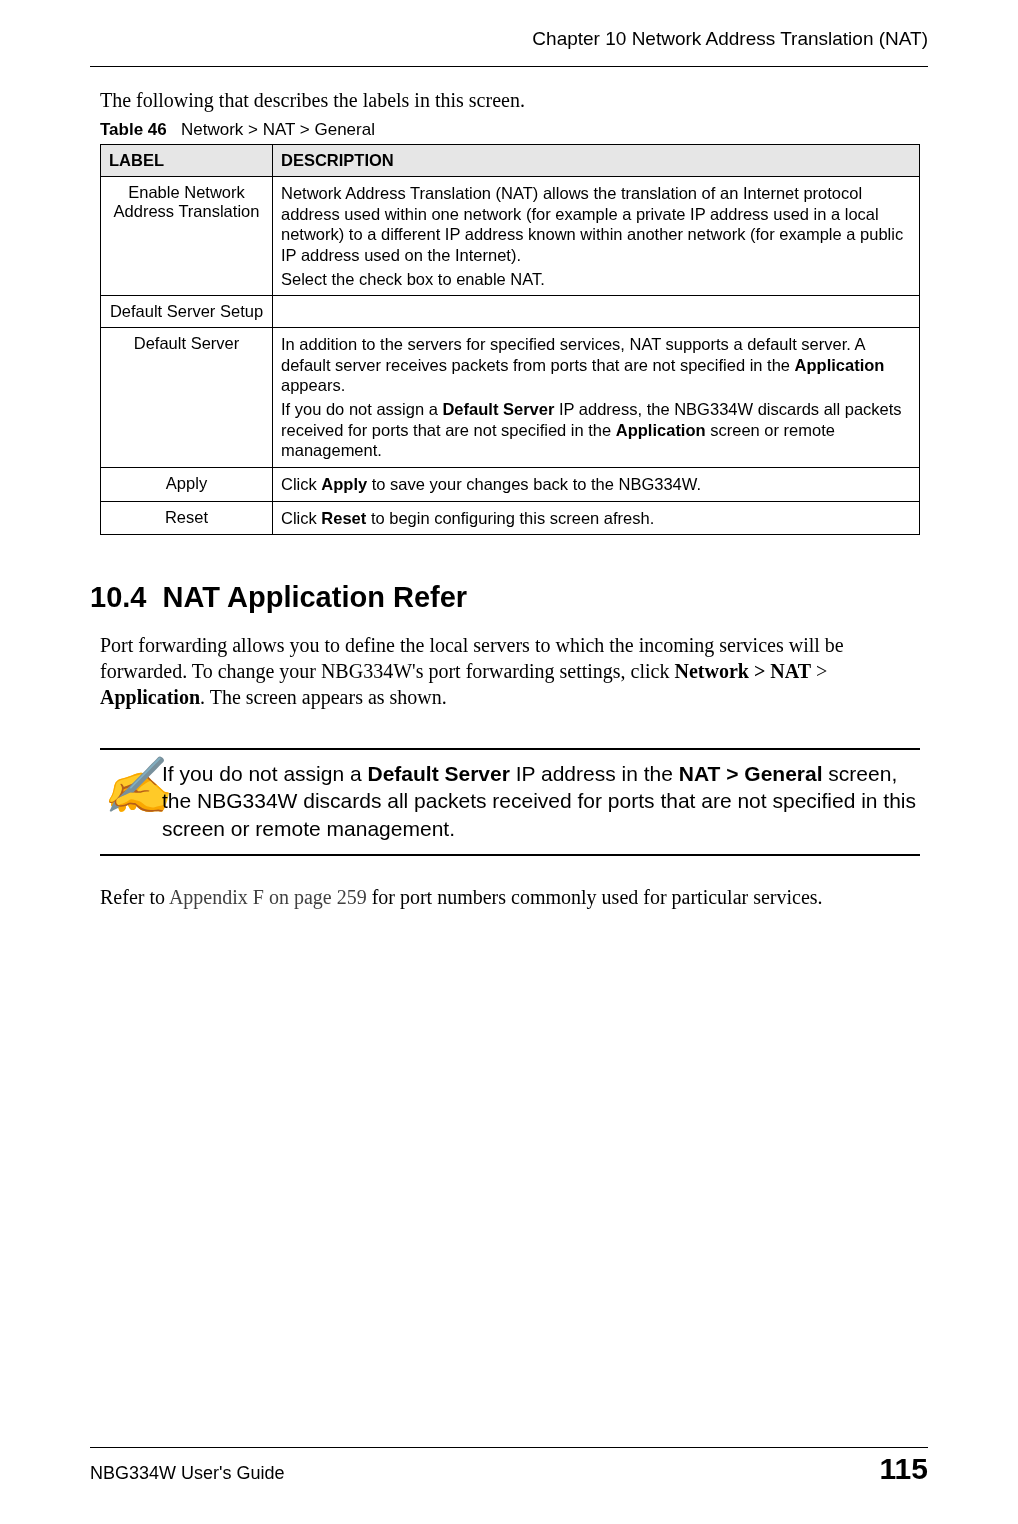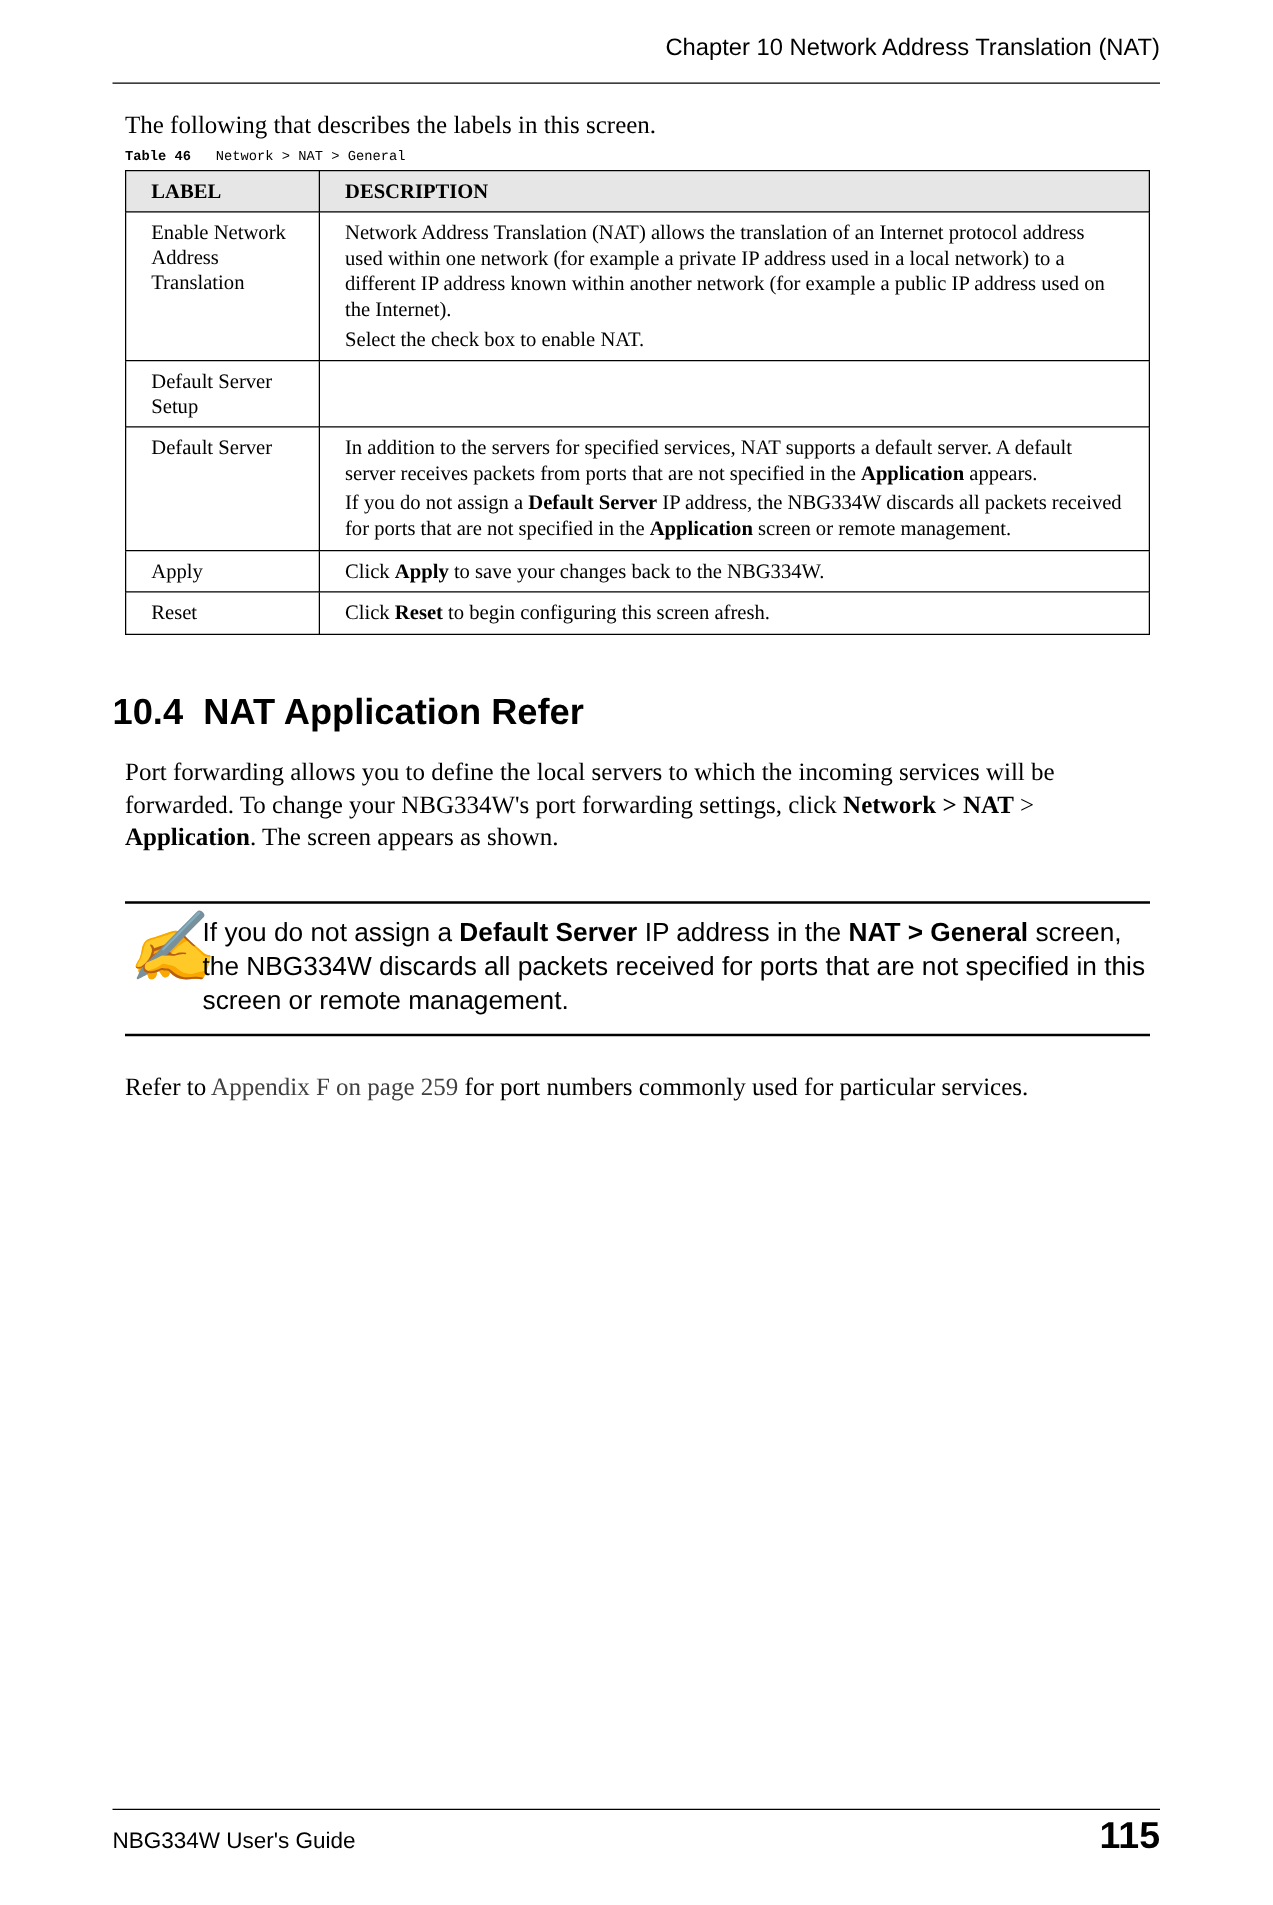--- a/index.html
+++ b/index.html
@@ -27,44 +27,43 @@
   .header-rule {
     border: none;
     border-top: 1.5px solid #000;
     margin: 0 0 22px 0;
   }
   .intro-para {
     font-size: 20px;
     margin: 0 0 8px 10px;
   }
   .table-caption {
-    font-family: Liberation Mono, monospace;
-    font-size: 11px;
+    font-family: Liberation Sans, sans-serif;
+    font-size: 17px;
     margin: 0 0 4px 10px;
   }
   .table-caption .bold { font-weight: bold; }
   table.desc {
     border-collapse: collapse;
     width: 820px;
     margin-left: 10px;
     font-family: Arial, Helvetica, sans-serif;
     font-size: 16.5px;
   }
   table.desc th, table.desc td {
     border: 1.5px solid #000;
-    padding: 6px 20px;
+    padding: 6px 8px;
     vertical-align: top;
     text-align: left;
-    font-family: Liberation Serif, serif;
   }
   table.desc th {
     background: #e6e6e6;
     font-weight: bold;
   }
-  table.desc td.label-col { width: 155px; }
+  table.desc td.label-col { width: 172px; text-align: center; }
   .desc-p { margin: 0 0 3px 0; line-height: 1.25; }
   .desc-p:last-child { margin-bottom: 0; }
   .b { font-weight: bold; }
 
   h2.section {
     font-family: Arial, Helvetica, sans-serif;
     font-weight: bold;
     font-size: 29px;
     margin: 46px 0 18px 0;
   }

